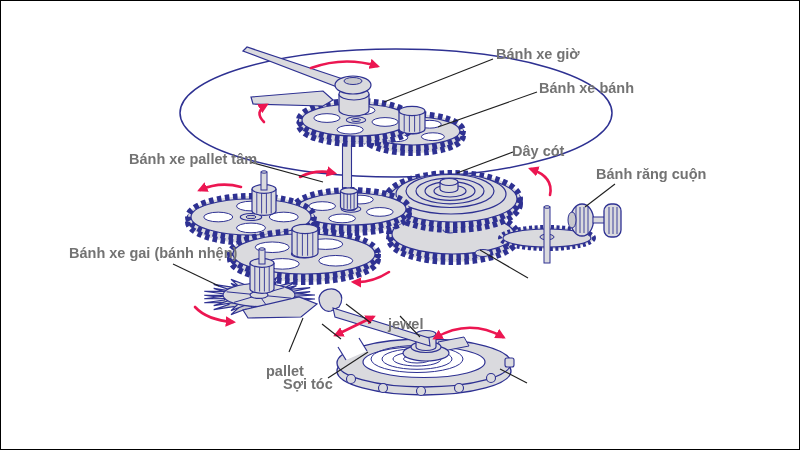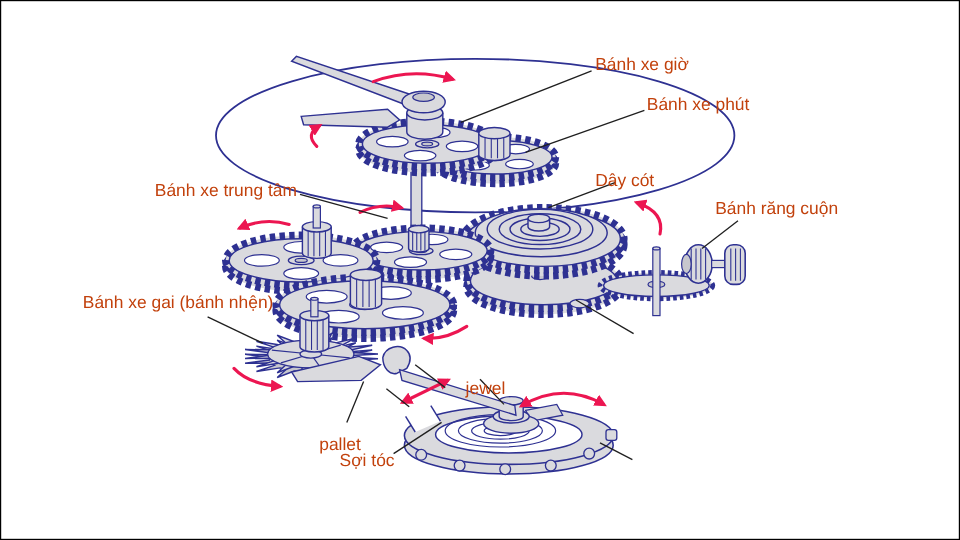--- a/index.html
+++ b/index.html
@@ -1,19 +1,19 @@
 <!DOCTYPE html>
 <html><head>
 <meta charset="utf-8">
 <style>
   html,body{margin:0;padding:0;background:#fff;}
   .frame{position:relative;width:798px;height:448px;border:1px solid #000;background:#fff;overflow:hidden;
          font-family:"Liberation Sans", sans-serif;}
   svg{position:absolute;left:0;top:0;}
-  .lbl{position:absolute;font-size:14.5px;color:#c2410c;white-space:nowrap;line-height:1;}
+  .lbl{position:absolute;font-size:14.5px;color:#737373;white-space:nowrap;line-height:1;font-weight:bold;}
 </style>
 </head>
 <body>
 
 <div class="frame">
   <svg id="mech" width="798" height="448" viewBox="0 0 798 448">
       <defs>
         <marker id="ah" viewBox="0 0 10 10" refX="7" refY="5" markerWidth="4" markerHeight="4" orient="auto-start-reverse">
           <path d="M0,0L10,5L0,10z" fill="#ec1651"></path>
         </marker>
@@ -188,21 +188,21 @@
       <line x1="172" y1="263" x2="218" y2="285" stroke="#1f1f1f" stroke-width="1.1"></line>
       <line x1="345" y1="303" x2="370" y2="322" stroke="#1f1f1f" stroke-width="1.1"></line>
       <line x1="321" y1="323" x2="340" y2="338" stroke="#1f1f1f" stroke-width="1.1"></line>
       <line x1="399" y1="315" x2="419" y2="336" stroke="#1f1f1f" stroke-width="1.1"></line>
       <line x1="288" y1="351" x2="302" y2="317" stroke="#1f1f1f" stroke-width="1.1"></line>
       <line x1="327" y1="377" x2="367" y2="351" stroke="#1f1f1f" stroke-width="1.1"></line>
       <line x1="526" y1="382" x2="499" y2="368" stroke="#1f1f1f" stroke-width="1.1"></line>
     </svg>
 
   <div class="lbl" style="left:495px;top:46px">Bánh xe giờ</div>
-  <div class="lbl" style="left:538px;top:80px">Bánh xe phút</div>
-  <div class="lbl" style="left:128px;top:151px">Bánh xe trung tâm</div>
-  <div class="lbl" style="left:495px;top:143px">Dây cót</div>
+  <div class="lbl" style="left:538px;top:80px">Bánh xe bánh</div>
+  <div class="lbl" style="left:128px;top:151px">Bánh xe pallet tâm</div>
+  <div class="lbl" style="left:511px;top:143px">Dây cót</div>
   <div class="lbl" style="left:595px;top:166px">Bánh răng cuộn</div>
   <div class="lbl" style="left:68px;top:245px">Bánh xe gai (bánh nhện)</div>
   <div class="lbl" style="left:387px;top:316px">jewel</div>
   <div class="lbl" style="left:265px;top:363px">pallet</div>
   <div class="lbl" style="left:282px;top:376px">Sợi tóc</div>
 </div>
 
 </body></html>

